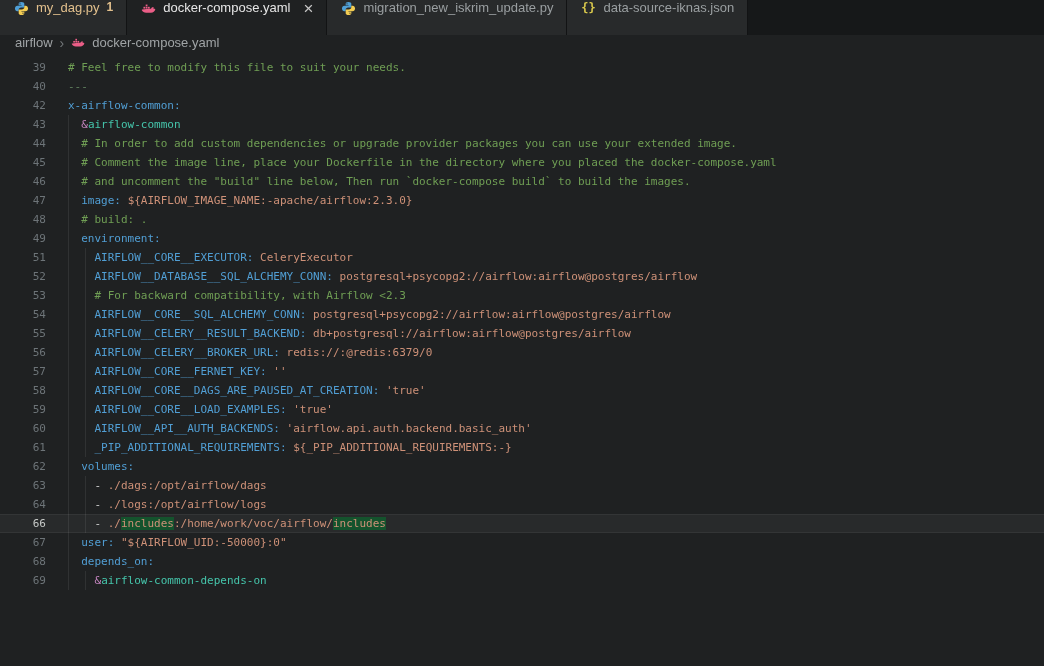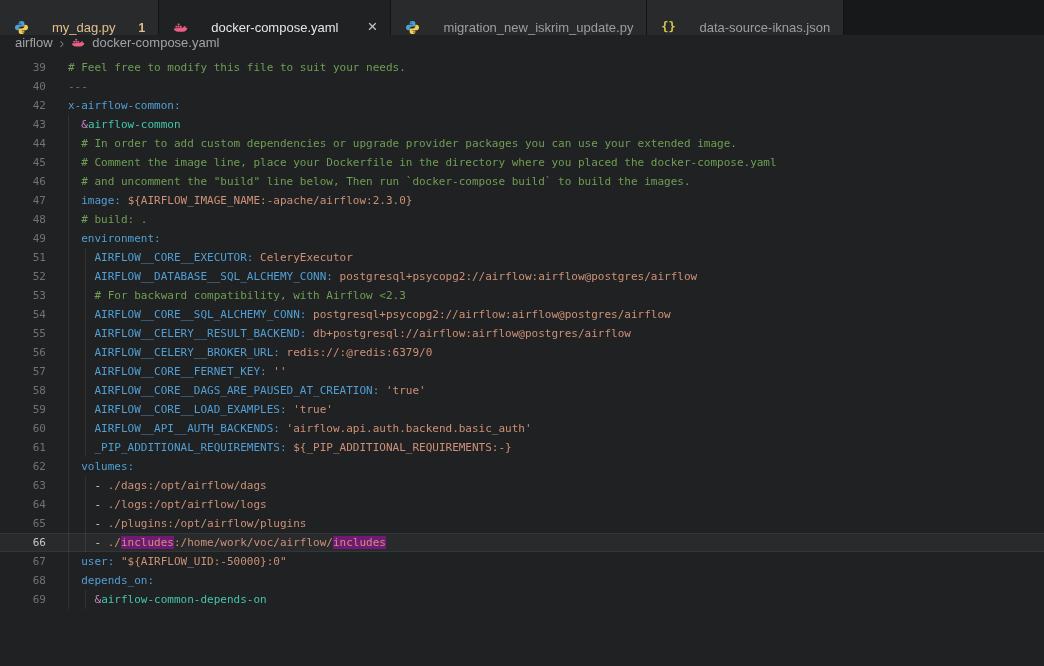--- a/index.html
+++ b/index.html
@@ -2,21 +2,21 @@
 <html><head>
 <meta charset="utf-8">
 <title>docker-compose.yaml</title>
 <style>
   html,body{margin:0;padding:0;background:#121415;}
   .app{width:1044px;height:666px;overflow:hidden;background:#1f2122;
        font-family:"Liberation Sans",sans-serif;position:relative;}
 
   
   .tabbar{height:35px;background:#161819;display:flex;align-items:stretch;overflow:hidden;}
-  .tab{display:flex;align-items:flex-end;gap:23px;padding:0 13px;background:#282a2b;
+  .tab{display:flex;align-items:flex-start;gap:7px;padding:0 13px;background:#282a2b;
        border-right:1px solid #121314;font-size:13px;color:#9a9fa1;cursor:pointer;
        white-space:nowrap;}
   .tab.active{background:#1f2122;color:#e6e6e6;}
   .tab.preview .tab-label{}
   .tab.modified .tab-label{color:#e2c08d;}
   .tab-badge{color:#e2c08d;font-size:12px;font-weight:bold;}
   .tab-close{color:#c8c8c8;font-size:17px;line-height:1;margin-left:6px;}
   .tab-icon{width:16px;height:16px;display:inline-flex;align-items:center;justify-content:center;flex:none;}
   .json-glyph{color:#d9c84c;font-weight:bold;font-size:12px;font-family:"DejaVu Sans Mono",monospace;}
 
@@ -38,21 +38,21 @@
   .content{position:relative;padding-left:10px;white-space:pre;color:#d4d4d4;flex:1;}
   .guide{position:absolute;top:0;bottom:0;width:1px;background:rgba(255,255,255,0.08);}
 
   .tk-key{color:#519fd5;}
   .tk-str{color:#ce9178;}
   .tk-cmt{color:#6f9e54;}
   .tk-sep{color:#60805f;}
   .tk-amp{color:#c586c0;}
   .tk-anchor{color:#45c5ab;}
   .tk-plain{color:#d0d0d0;}
-  .tk-strhl{color:#ce9178;background:#701a75;}
+  .tk-strhl{color:#ce9178;background:#14532d;}
 </style>
 </head>
 <body>
 
 <div class="app">
   <div class="tabbar" id="tabbar">
       <div class="tab modified">
         <span class="tab-icon">
           <svg width="15" height="15" viewBox="0 0 16 16">
             <path fill="#4f9fd6" d="M7.9 1C6 1 5 1.8 5 3v1.6h3.1v.5H3.6C2.2 5.1 1 6.4 1 8s1.2 2.9 2.6 2.9H5V9.4C5 8 6.2 7 7.6 7H11V3c0-1.2-1.1-2-3.1-2zM6.4 2.4a.65.65 0 110 1.3.65.65 0 010-1.3z"></path>
@@ -201,24 +201,20 @@
         <div class="content"><span class="guide" style="left: 10px;"></span><span>  </span><span class="tk-key">volumes:</span></div>
       </div>
       <div class="line">
         <div class="gutter">63</div>
         <div class="content"><span class="guide" style="left: 10px;"></span><span class="guide" style="left: 26.86px;"></span><span>    </span><span class="tk-plain">- </span><span class="tk-str">./dags:/opt/airflow/dags</span></div>
       </div>
       <div class="line">
         <div class="gutter">64</div>
         <div class="content"><span class="guide" style="left: 10px;"></span><span class="guide" style="left: 26.86px;"></span><span>    </span><span class="tk-plain">- </span><span class="tk-str">./logs:/opt/airflow/logs</span></div>
       </div>
-      <div class="line">
-        <div class="gutter">65</div>
-        <div class="content"><span class="guide" style="left: 10px;"></span><span class="guide" style="left: 26.86px;"></span><span>    </span><span class="tk-plain">- </span><span class="tk-str">./plugins:/opt/airflow/plugins</span></div>
-      </div>
       <div class="line current">
         <div class="gutter">66</div>
         <div class="content"><span class="guide" style="left: 10px;"></span><span class="guide" style="left: 26.86px;"></span><span>    </span><span class="tk-plain">- </span><span class="tk-str">./</span><span class="tk-strhl">includes</span><span class="tk-str">:/home/work/voc/airflow/</span><span class="tk-strhl">includes</span></div>
       </div>
       <div class="line">
         <div class="gutter">67</div>
         <div class="content"><span class="guide" style="left: 10px;"></span><span>  </span><span class="tk-key">user:</span><span class="tk-plain"> </span><span class="tk-str">"${AIRFLOW_UID:-50000}:0"</span></div>
       </div>
       <div class="line">
         <div class="gutter">68</div>

